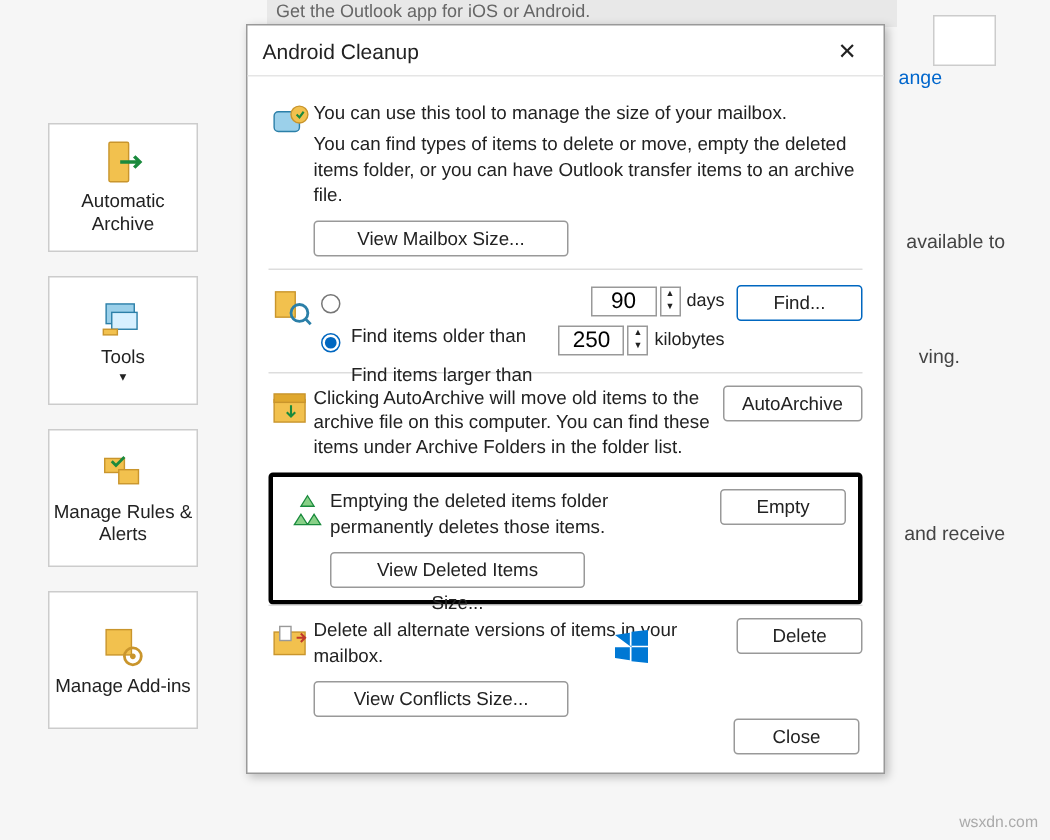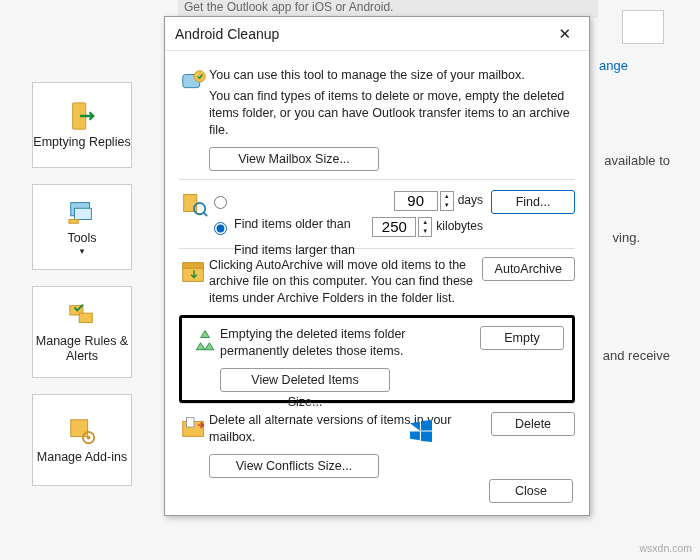--- a/index.html
+++ b/index.html
@@ -29,33 +29,33 @@
   .empty-frame { border: 3px solid #000; padding: 8px; border-radius: 3px; }
   .footer { position: absolute; bottom: 12px; right: 16px; }
   .watermark { position: absolute; right: 8px; bottom: 6px; font-size: 10.5px; color: #aaa; }
   .win-logo { position:absolute; left: 410px; top: 420px; width:22px; height:22px; background: linear-gradient(#0078d4,#0078d4); clip-path: polygon(0 15%,45% 8%,45% 48%,0 48%,0 52%,45% 52%,45% 92%,0 85%,0 48%,50% 48%,50% 5%,100% 0,100% 48%,50% 48%,50% 52%,100% 52%,100% 100%,50% 95%,50% 52%); }
   input[type=radio]{ accent-color:#0067c0; }
 </style>
 </head>
 <body>
 
 <div class="bg-text" style="left:178px; top:0; width:420px; height:18px; background:#e8e8e8; overflow:hidden; padding-left:6px; font-size:12px; color:#666;">Get the Outlook app for iOS or Android.</div>
-<span class="bg-text bg-link" style="right:72px; top:58px;">ange</span>
+<span class="bg-text bg-link" style="right:72px; top:44px;">ange</span>
 <span class="bg-text" style="right:30px; top:114px;margin-top:39px;">available to</span>
 <span class="bg-text" style="right:60px; top:230px;">ving.</span>
 <span class="bg-text" style="right:30px; top:348px;">and receive</span>
 <div style="position:absolute; right:36px; top:10px; width:42px; height:34px; border:1px solid #ccc; background:#fff;"></div>
 
 <div class="ribbon" style="top:82px;">
   <div class="ribbon-btn">
     <svg class="ribbon-icon" viewBox="0 0 32 32">
         <rect x="6" y="2" width="14" height="28" rx="1" fill="#f2c14e" stroke="#c9952c"></rect>
         <path d="M14 16 h14 M24 12 l4 4 -4 4" stroke="#1a8a3d" stroke-width="2.5" fill="none"></path>
       </svg>
-    <span>Emptying Replies</span>
+    <span>Automatic Archive</span>
   </div>
   <div class="ribbon-btn">
     <svg class="ribbon-icon" viewBox="0 0 32 32">
         <rect x="4" y="6" width="20" height="14" fill="#9bd0ea" stroke="#2b7fa8"></rect>
         <rect x="8" y="12" width="18" height="12" fill="#d7f0ff" stroke="#2b7fa8"></rect>
         <rect x="2" y="24" width="10" height="4" fill="#f2c14e" stroke="#c9952c"></rect>
       </svg>
     <span>Tools</span>
     <span style="font-size:9px;">▾</span>
   </div>

